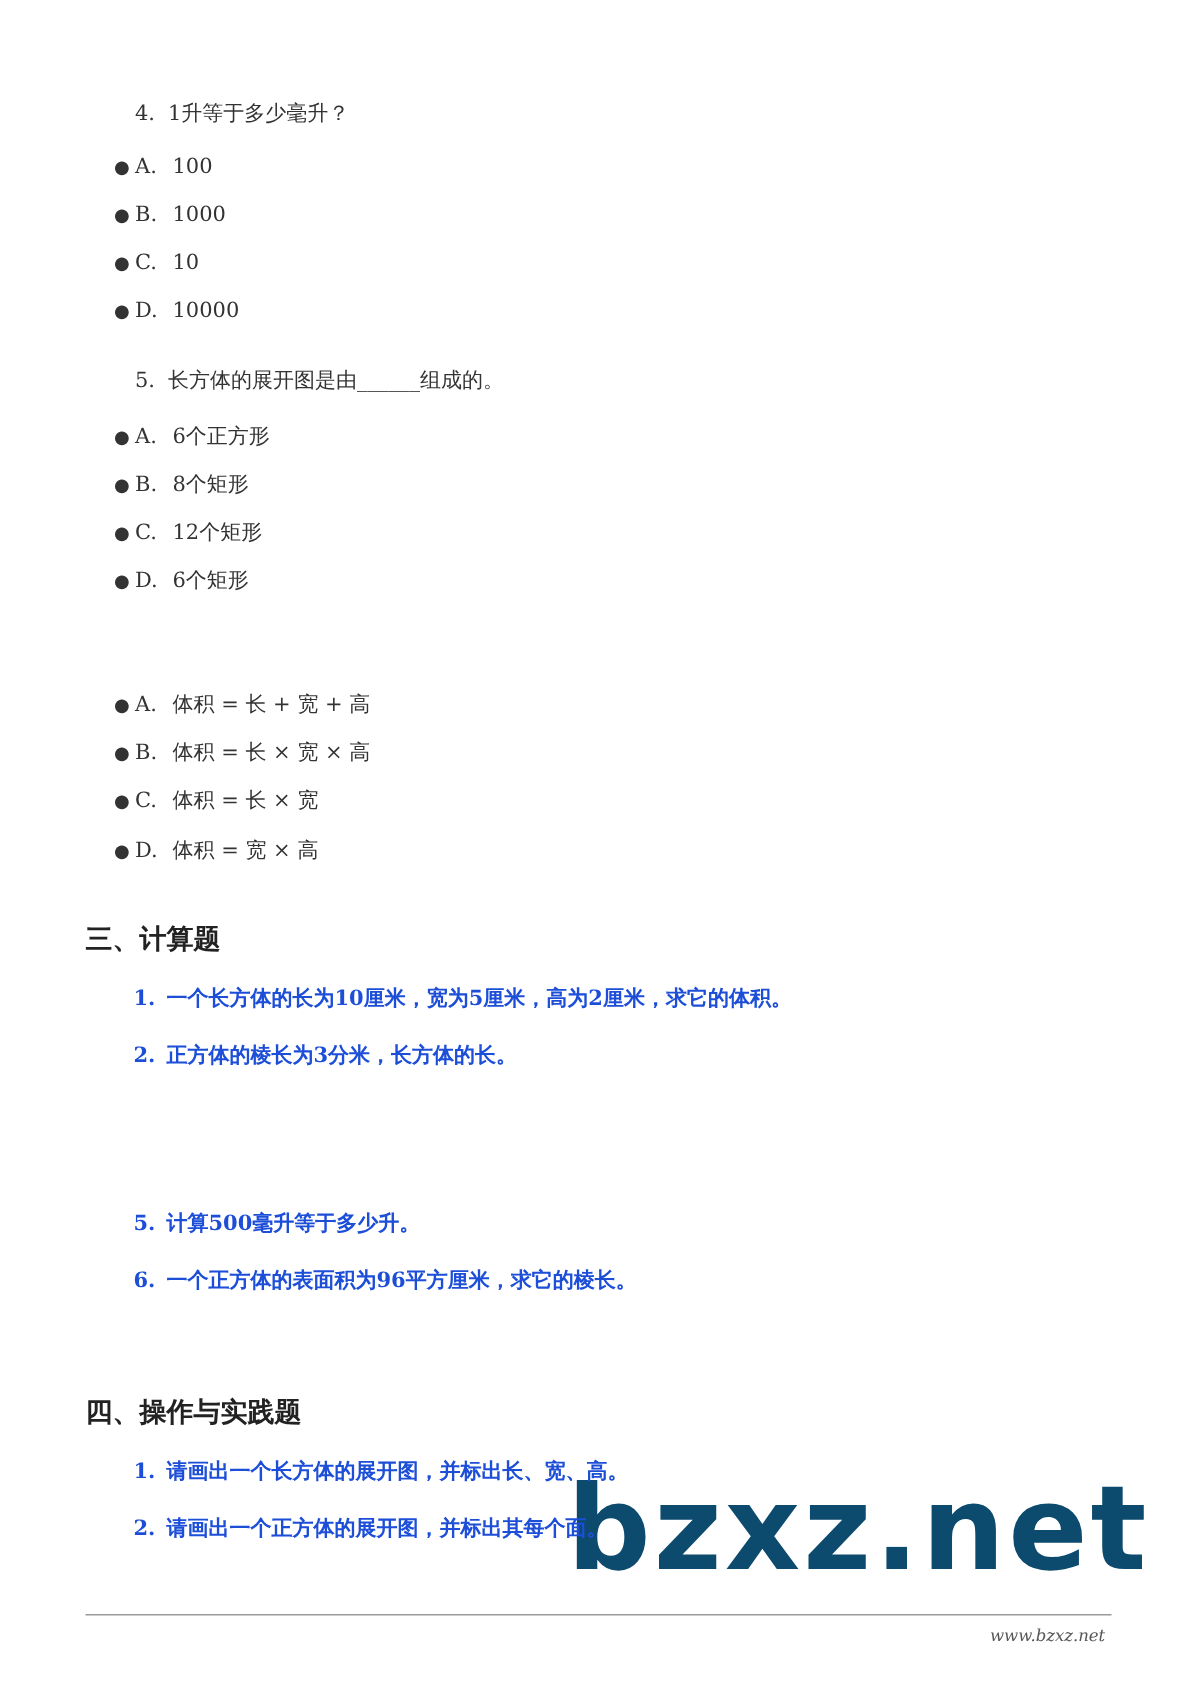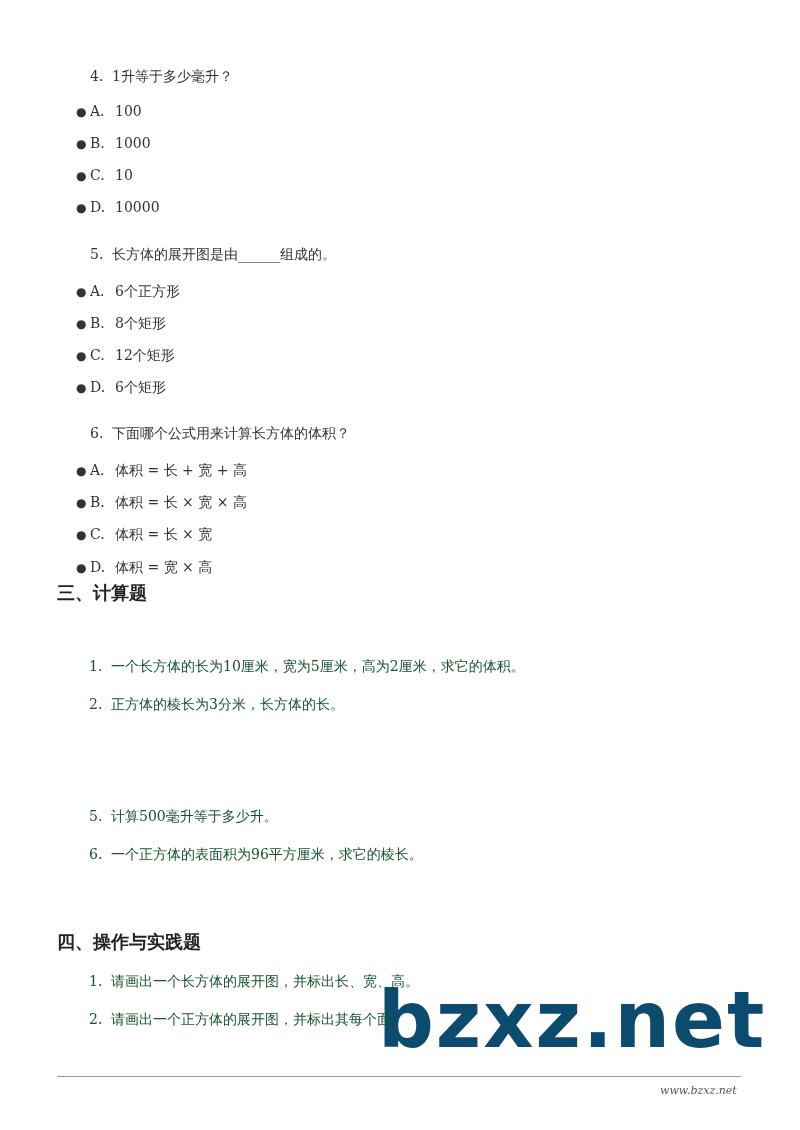--- a/index.html
+++ b/index.html
@@ -20,21 +20,21 @@
   }
   .opt .bullet { display: inline-block; width: 14px; font-size: 12px; }
   .opt .letter { display: inline-block; width: 25px; }
   .section-title {
     position: absolute; left: 57px; font-size: 18px; font-weight: bold;
     line-height: 24px; color: #222; white-space: nowrap;
     font-family: "DejaVu Sans", "Liberation Sans", sans-serif;
   }
   .calc-item {
     position: absolute; left: 89px; font-size: 14px; line-height: 20px;
-    color: #14532d; white-space: nowrap;
+    color: #1d4ed8; white-space: nowrap; font-weight: bold;
   }
   .calc-item .num { display: inline-block; width: 22px; }
   .watermark {
     position: absolute; left: 378px; top: 975px;
     font-family: "DejaVu Sans", "Liberation Sans", sans-serif;
     font-weight: bold; font-size: 78px; color: #0c4a6e; letter-spacing: 2px;
     line-height: 90px; white-space: nowrap;
   }
   .footer-line {
     position: absolute; left: 57px; top: 1076px; width: 684px; height: 1px;
@@ -59,29 +59,26 @@
   <div class="opt" style="top:197px;"><span class="bullet">●</span><span class="letter">D.</span><span>10000</span></div>
 
   <div class="q-stem" style="top:244px;">
     <span class="num">5.</span><span>长方体的展开图是由______组成的。</span>
   </div>
   <div class="opt" style="top:281px;"><span class="bullet">●</span><span class="letter">A.</span><span>6个正方形</span></div>
   <div class="opt" style="top:313px;"><span class="bullet">●</span><span class="letter">B.</span><span>8个矩形</span></div>
   <div class="opt" style="top:345px;"><span class="bullet">●</span><span class="letter">C.</span><span>12个矩形</span></div>
   <div class="opt" style="top:377px;"><span class="bullet">●</span><span class="letter">D.</span><span>6个矩形</span></div>
 
-  <div class="q-stem" style="top:423px;">
-    <span class="num">6.</span><span>下面哪个公式用来计算长方体的体积？</span>
-  </div>
   <div class="opt" style="top:460px;"><span class="bullet">●</span><span class="letter">A.</span><span>体积 = 长 + 宽 + 高</span></div>
   <div class="opt" style="top:492px;"><span class="bullet">●</span><span class="letter">B.</span><span>体积 = 长 × 宽 × 高</span></div>
   <div class="opt" style="top:524px;"><span class="bullet">●</span><span class="letter">C.</span><span>体积 = 长 × 宽</span></div>
   <div class="opt" style="top:557px;"><span class="bullet">●</span><span class="letter">D.</span><span>体积 = 宽 × 高</span></div>
 
-  <div class="section-title" style="top:581px;">三、计算题</div>
+  <div class="section-title" style="top:615px;">三、计算题</div>
   <div class="calc-item" style="top:656px;"><span class="num">1.</span><span>一个长方体的长为10厘米，宽为5厘米，高为2厘米，求它的体积。</span></div>
   <div class="calc-item" style="top:694px;"><span class="num">2.</span><span>正方体的棱长为3分米，长方体的长。</span></div>
   <div class="calc-item" style="top:806px;"><span class="num">5.</span><span>计算500毫升等于多少升。</span></div>
   <div class="calc-item" style="top:844px;"><span class="num">6.</span><span>一个正方体的表面积为96平方厘米，求它的棱长。</span></div>
 
   <div class="watermark">bzxz.net</div>
 
   <div class="section-title" style="top:930px;">四、操作与实践题</div>
   <div class="calc-item" style="top:971px;"><span class="num">1.</span><span>请画出一个长方体的展开图，并标出长、宽、高。</span></div>
   <div class="calc-item" style="top:1009px;"><span class="num">2.</span><span>请画出一个正方体的展开图，并标出其每个面。</span></div>

